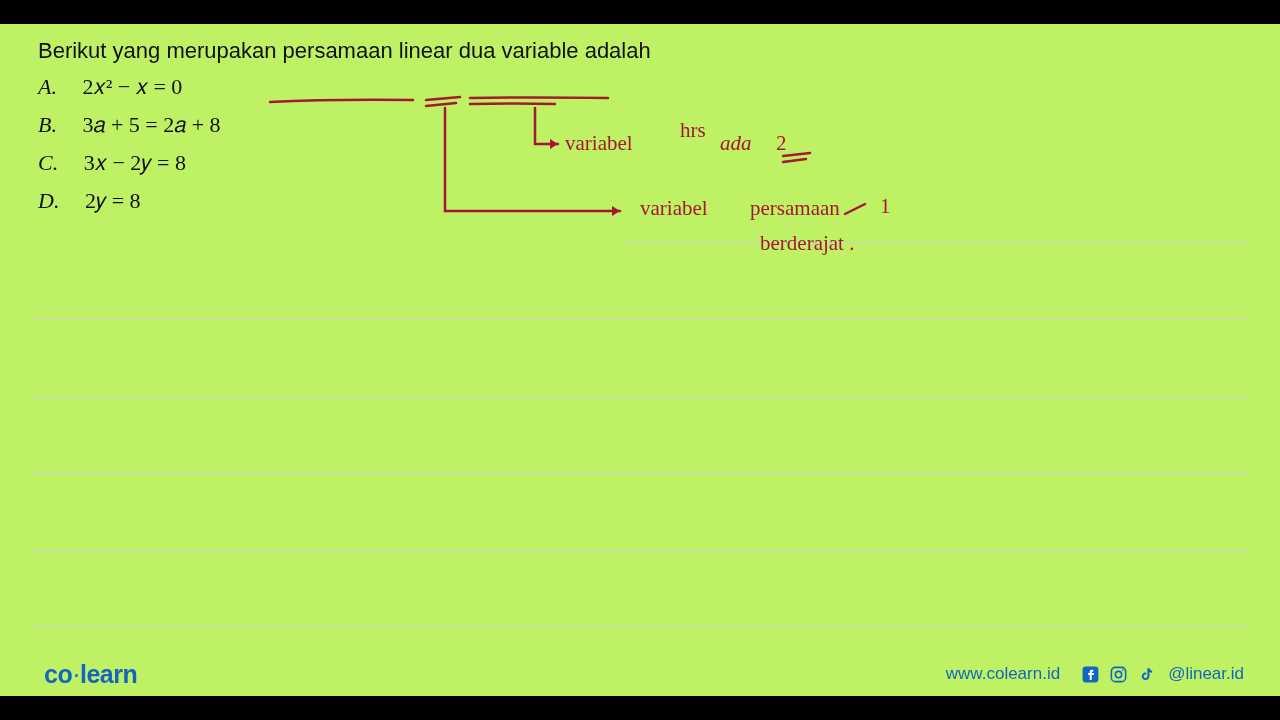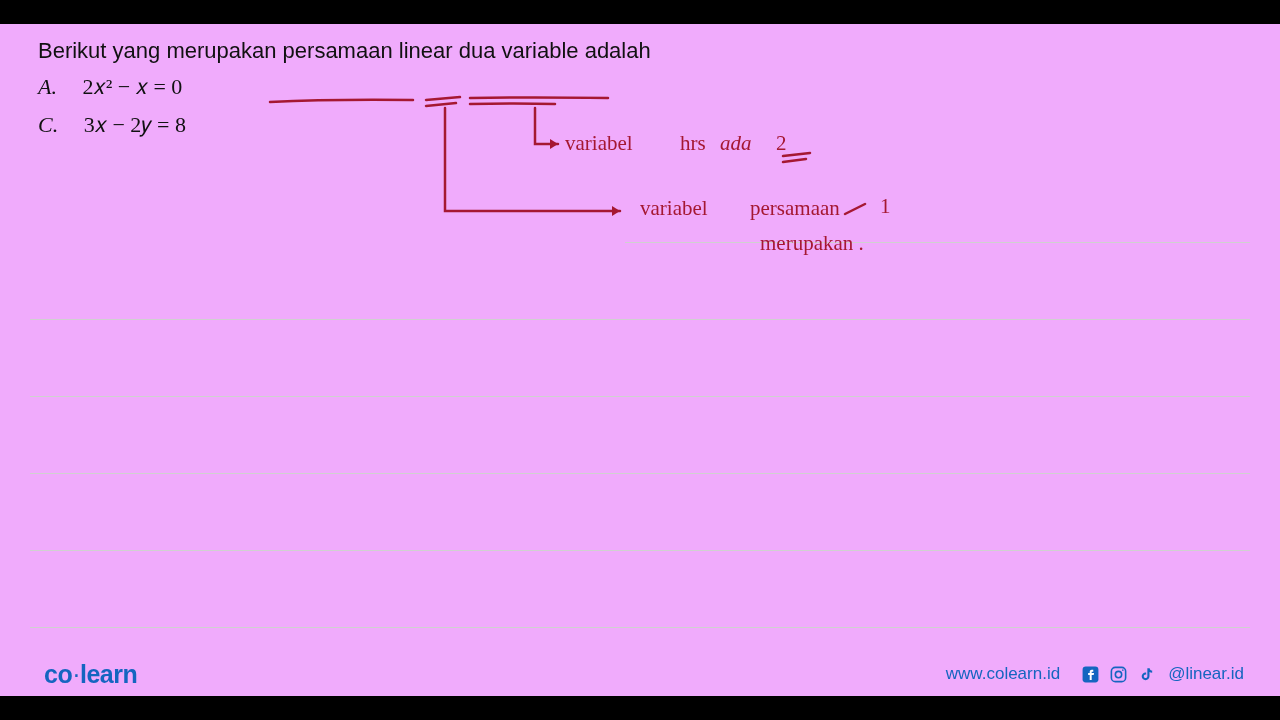--- a/index.html
+++ b/index.html
@@ -22,21 +22,21 @@
       bottom: 0; left: 0; right: 0;
       height: 24px;
       background: #000;
     }
     .content {
       position: absolute;
       top: 24px;
       left: 0;
       right: 0;
       bottom: 24px;
-      background: #f0abfc;
+      background: #bef264;
     }
     .question {
       position: absolute;
       top: 14px;
       left: 38px;
       font-size: 22px;
       color: #111;
     }
     .options {
       position: absolute;
@@ -111,21 +111,21 @@
       pointer-events: none;
       margin-top: 32px;
     }
     .hand {
       position: absolute;
       font-family: 'Comic Sans MS', 'Segoe Script', cursive;
       color: #a51832;
       font-size: 21px;
     }
     .hand.h1 { top: 75px; left: 565px; }
-    .hand.h2 { top: 75px; left: 680px; }
+    .hand.h2 { top: 62px; left: 680px; }
     .hand.h3 { top: 75px; left: 720px; font-style: italic; }
     .hand.h4 { top: 75px; left: 776px; }
     .hand.h5 { top: 140px; left: 640px; }
     .hand.h6 { top: 140px; left: 750px; }
     .hand.h7 { top: 138px; left: 880px; }
     .hand.h8 { top: 175px; left: 760px; }
     
   </style>
 </head>
 <body>
@@ -135,22 +135,30 @@
 <div class="content">
 
   <div class="question">Berikut yang merupakan persamaan linear dua variable adalah</div>
 
   <div class="options">
     <div class="option">
       <span class="letter">A.</span>
       <span class="eq">2𝑥² − 𝑥 = 0</span>
     </div>
     <div class="option">
+      <span class="letter">B.</span>
+      <span class="eq">3𝑎 + 5 = 2𝑎 + 8</span>
+    </div>
+    <div class="option">
       <span class="letter">C.</span>
       <span class="eq">3𝑥 − 2𝑦 = 8</span>
+    </div>
+    <div class="option">
+      <span class="letter">D.</span>
+      <span class="eq">2𝑦 = 8</span>
     </div>
   </div>
 
   <div class="hrule r1"></div>
   <div class="hrule r2"></div>
   <div class="hrule r3"></div>
   <div class="hrule r4"></div>
   <div class="hrule r5"></div>
   <div class="hrule r6"></div>
 
@@ -178,21 +186,21 @@
         <path d="M 845 158 L 865 148"></path>
       </g>
     </svg>
     <div class="hand h1">variabel</div>
     <div class="hand h2">hrs</div>
     <div class="hand h3">ada</div>
     <div class="hand h4">2</div>
     <div class="hand h5">variabel</div>
     <div class="hand h6">persamaan</div>
     <div class="hand h7">1</div>
-    <div class="hand h8">merupakan .</div>
+    <div class="hand h8">berderajat .</div>
   </div>
 
   <div class="footer">
     <div class="logo">
       <span class="co">co</span><span class="dot">·</span><span class="learn">learn</span>
     </div>
     <div class="socials">
       <span class="url">www.colearn.id</span>
       <span class="icon">
         <svg viewBox="0 0 24 24" width="19" height="19" fill="#1565c0">

